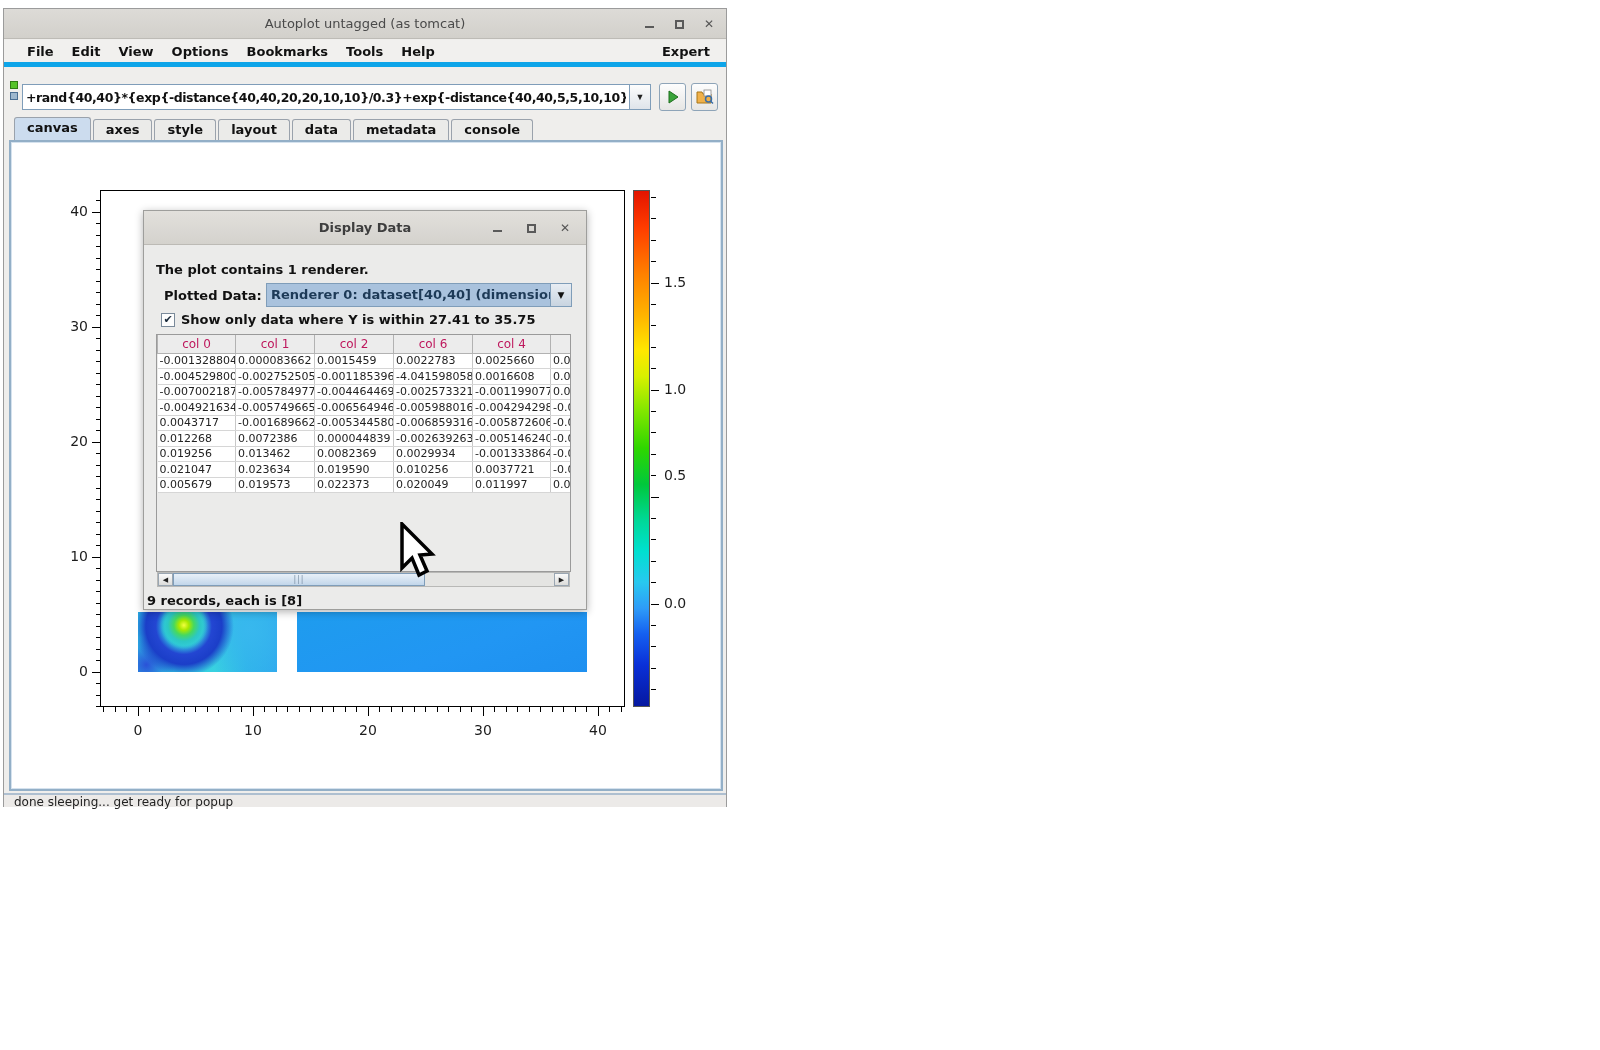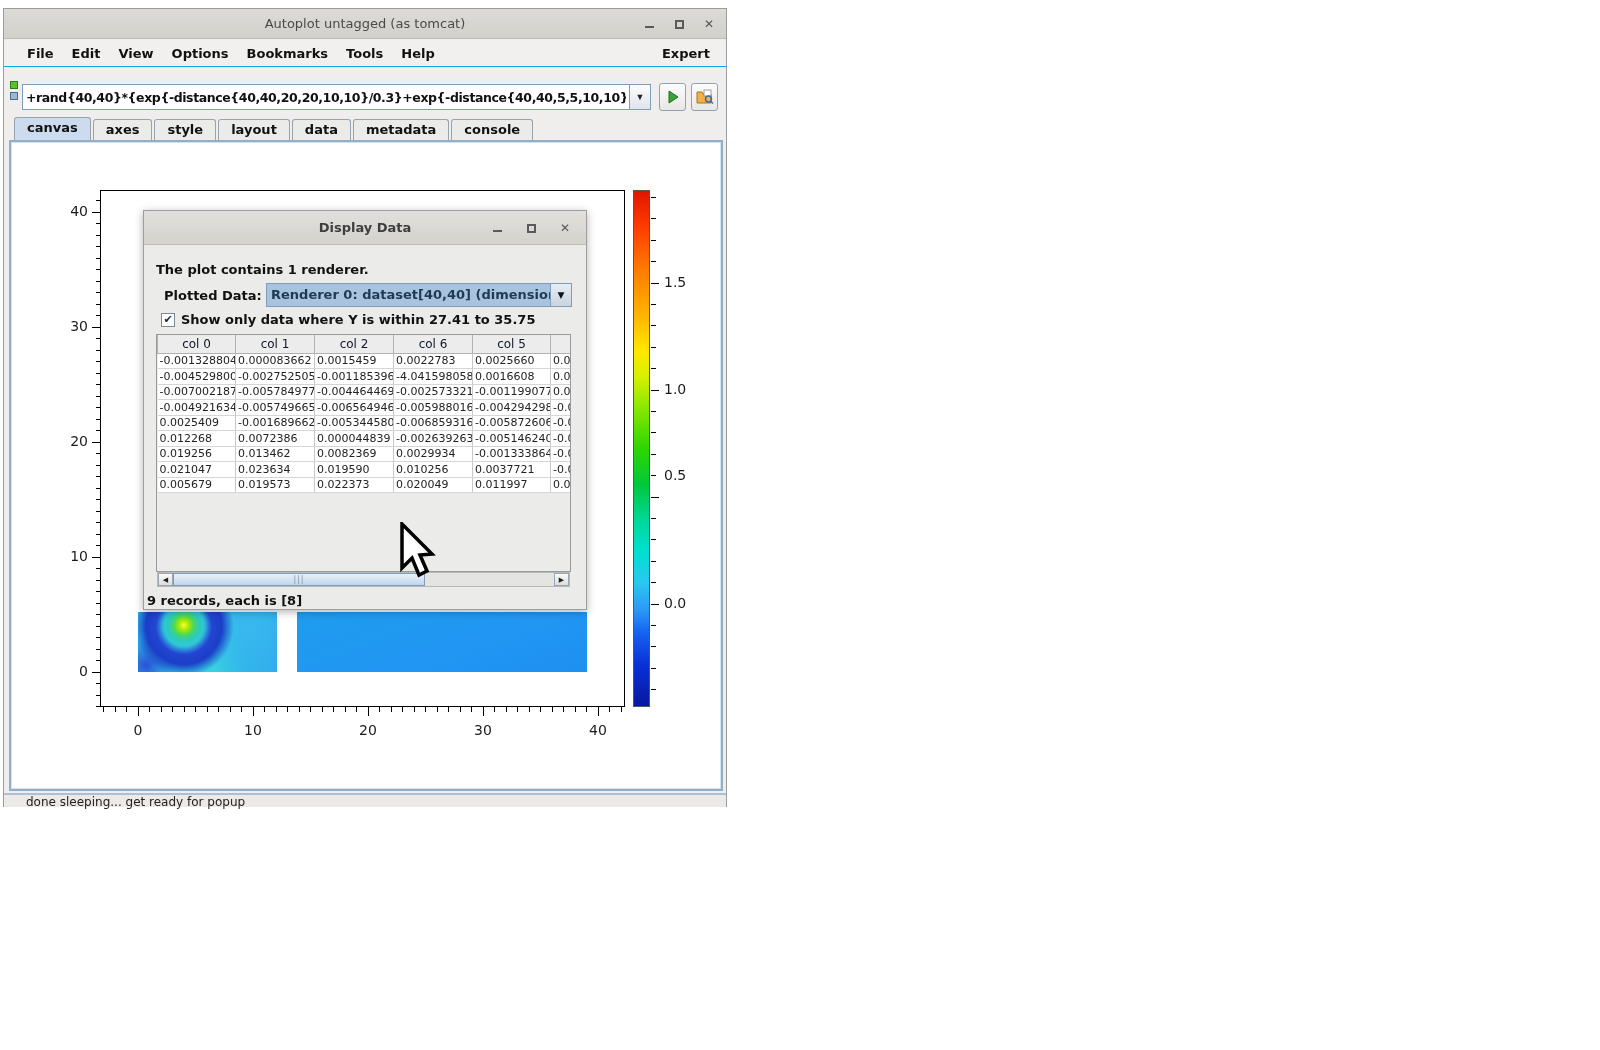--- a/index.html
+++ b/index.html
@@ -12,21 +12,21 @@
   .titlebar { position:absolute; left:0; top:0; width:100%; height:30px;
               background:linear-gradient(180deg,#dddbd7,#d2d0cb);
               border-bottom:1px solid #bdbbb6; display:flex; align-items:center; }
   .title { position:absolute; left:0; right:0; text-align:center; font-size:13px; color:#4a4a4a; }
   .win-controls { position:absolute; right:10px; top:0; height:30px; display:flex; gap:16px; align-items:center; }
   .wc { width:14px; height:14px; display:flex; align-items:center; justify-content:center; color:#555; font-size:12px; cursor:default; }
   .wc-min i { display:block; width:9px; height:2px; background:#5a5a5a; margin-top:6px; }
   .wc-max i { display:block; width:9px; height:9px; border:2px solid #5a5a5a; }
 
   .menubar { position:absolute; left:0; top:31px; width:100%; height:27px; background:#f1f0ee;
-             border-bottom:1px solid #0ea5e9; display:flex; align-items:center; padding:0 14px; }
+             border-bottom:5px solid #0ea5e9; display:flex; align-items:center; padding:0 14px; }
   .menu-item { font-size:13px; font-weight:bold; color:#111; padding:4px 9px; }
   .menu-spacer { flex:1; }
   .menu-right { font-size:13px; font-weight:bold; color:#111; padding:4px 2px; }
 
   
   .toolbar { position:absolute; left:0; top:58px; width:100%; height:50px; background:#efeeec; }
   .ds-icon { position:absolute; left:6px; top:14px; width:9px; height:22px; }
   .ds-icon .sq1 { position:absolute; left:0; top:0; width:8px; height:8px; background:#55c32a; border:1px solid #2f7d15; }
   .ds-icon .sq2 { position:absolute; left:0; top:11px; width:8px; height:8px; background:#9db7ce; border:1px solid #4a6e93; }
   .uri-wrap { position:absolute; left:18px; top:17px; width:629px; height:26px; border:1px solid #7f9db9; background:#fff; display:flex; }
@@ -92,36 +92,36 @@
   .combo-arrow { width:21px; border-left:1px solid #7f9db9; background:linear-gradient(180deg,#e8edf3,#c8d4e0);
                  display:flex; align-items:center; justify-content:center; font-size:9px; color:#111; }
   .chk-row { position:absolute; left:17px; top:101px; display:flex; align-items:center; }
   .chk-box { width:14px; height:14px; background:#fdfdfd; border:1px solid #7a8a9a; font-size:11px; color:#1a2a3a;
              display:flex; align-items:center; justify-content:center; }
   .chk-label { font-size:13px; font-weight:bold; color:#111; margin-left:6px; }
 
   .scrollpane { position:absolute; left:12px; top:123px; width:415px; height:238px; border:1px solid #9a9a9a; background:#ebebea; overflow:hidden; }
   table.data { border-collapse:collapse; table-layout:fixed; width:417px; }
   table.data th { height:18px; background:#ececec; border:1px solid #b2b2b2; border-top:none;
-                  font-size:12px; font-weight:normal; color:#0f172a;margin-left:16px; }
+                  font-size:12px; font-weight:normal; color:#be185d;margin-left:16px; }
   table.data td { height:15.5px; background:#fff; border-right:1px solid #c8c8c8; border-bottom:1px solid #d6d6d6;
                   font-size:11px; color:#222; padding:0 2px; white-space:nowrap; overflow:hidden; }
   .hscroll { position:absolute; left:13px; top:361px; width:413px; height:15px; background:#e4e4e2; border:1px solid #b8b8b6; display:flex; }
   .hs-btn { width:15px; height:13px; background:linear-gradient(180deg,#fafafa,#dcdcda); border:1px solid #9aa6b2;
             font-size:7px; color:#222; display:flex; align-items:center; justify-content:center; }
   .hs-track { position:relative; flex:1; }
   .hs-thumb { position:absolute; left:0; top:0; width:252px; height:13px;
               background:linear-gradient(180deg,#e8f0f8,#c2d6ea); border:1px solid #7f9db9;
               display:flex; align-items:center; justify-content:center; }
   .hs-grip { font-size:8px; color:#7f93a8; letter-spacing:1px; }
   .dlg-records { position:absolute; left:3px; top:382px; font-size:13px; font-weight:bold; color:#111; }
 
   
   .statusbar { position:absolute; left:0; top:784px; width:100%; height:14px; background:#eceae8; border-top:2px solid #aebfd0; }
-  .status-text { position:absolute; left:22px; top:786px; font-size:12px; color:#222; white-space:nowrap; }
+  .status-text { position:absolute; left:10px; top:786px; font-size:12px; color:#222; white-space:nowrap; }
 
   .cursor { position:absolute; left:398px; top:522px; z-index:50; }
 </style>
 </head>
 <body>
 
 <div class="page">
   <div class="window">
 
     <div class="titlebar">
@@ -357,21 +357,21 @@
     </div>
 
     <div class="scrollpane">
       <table class="data">
         <thead id="tbl-head">
             <tr>
               <th style="width: 78px;">col 0</th>
               <th style="width: 79px;">col 1</th>
               <th style="width: 79px;">col 2</th>
               <th style="width: 79px;">col 6</th>
-              <th style="width: 78px;">col 5</th>
+              <th style="width: 78px;">col 4</th>
               <th style="width: 24px;"></th>
             </tr>
           </thead>
         <tbody id="tbl-body">
             <tr>
               <td>-0.001328804...</td>
               <td>0.000083662</td>
               <td>0.0015459</td>
               <td>0.0022783</td>
               <td>0.0025660</td>
@@ -395,21 +395,21 @@
             </tr>
             <tr>
               <td>-0.004921634...</td>
               <td>-0.005749665...</td>
               <td>-0.006564946...</td>
               <td>-0.005988016...</td>
               <td>-0.004294298...</td>
               <td>-0.0</td>
             </tr>
             <tr>
-              <td>0.0025409</td>
+              <td>0.0043717</td>
               <td>-0.001689662...</td>
               <td>-0.005344580...</td>
               <td>-0.006859316...</td>
               <td>-0.005872606...</td>
               <td>-0.0</td>
             </tr>
             <tr>
               <td>0.012268</td>
               <td>0.0072386</td>
               <td>0.000044839</td>

